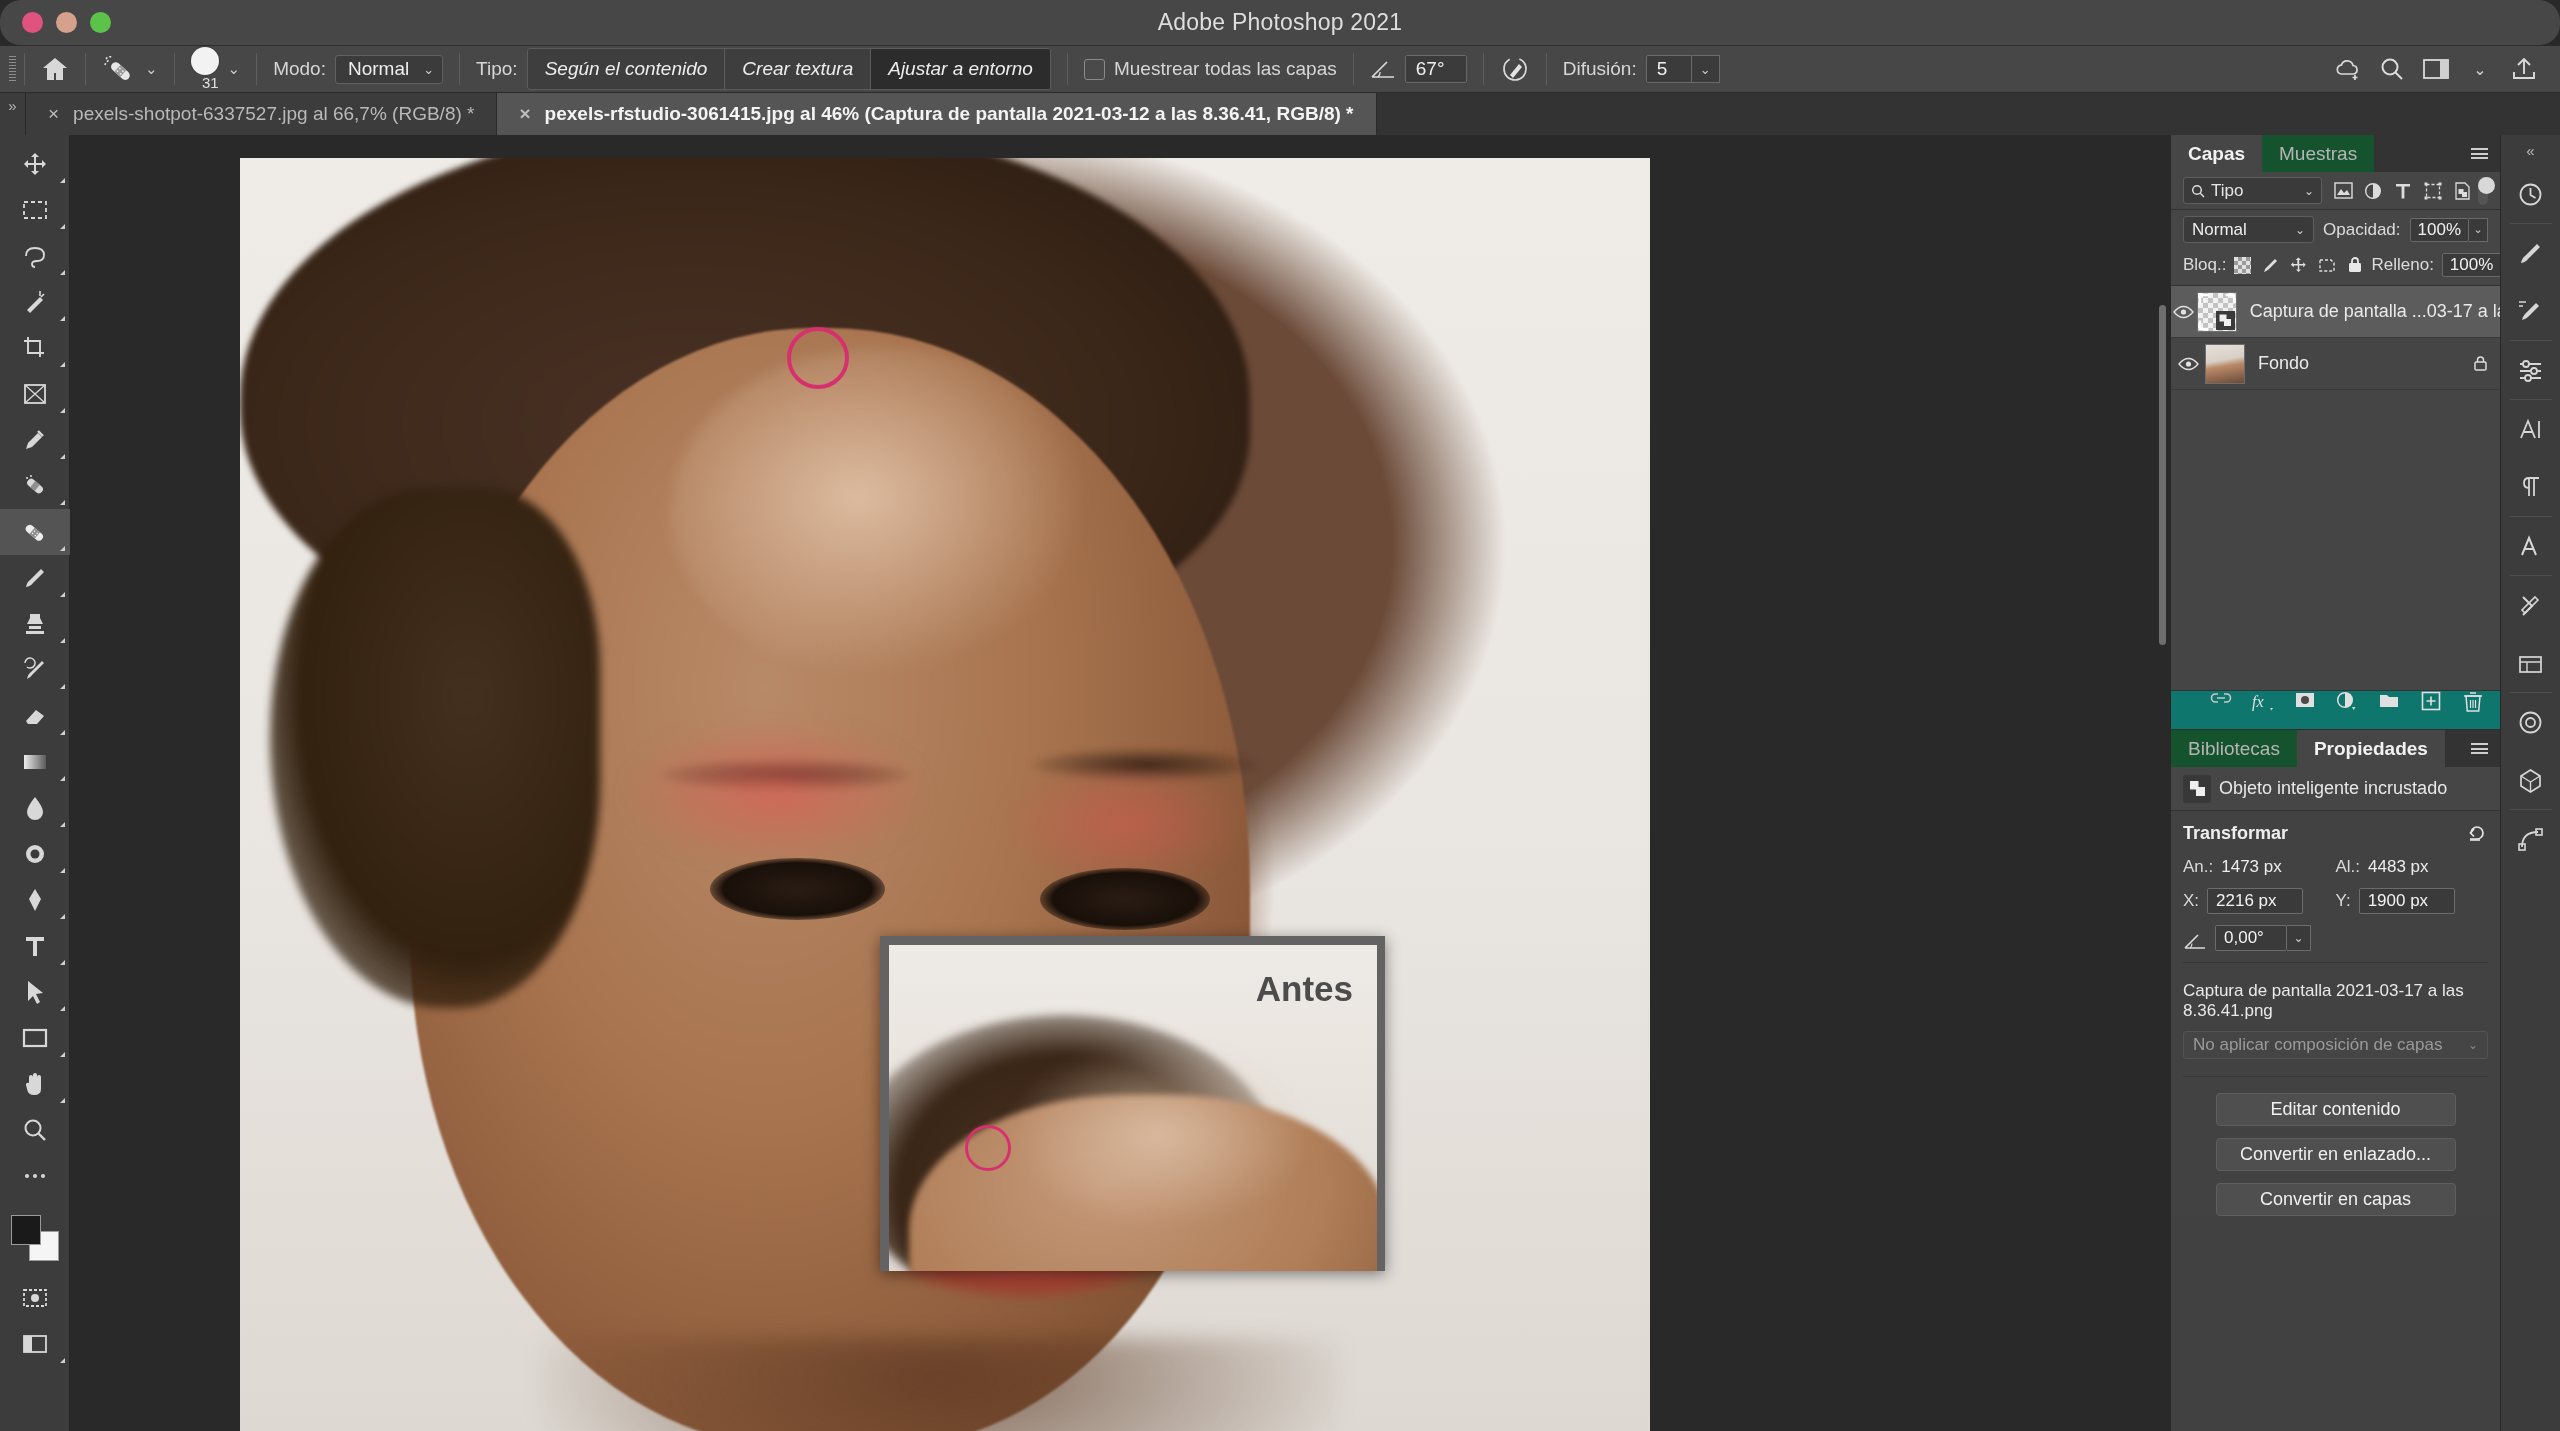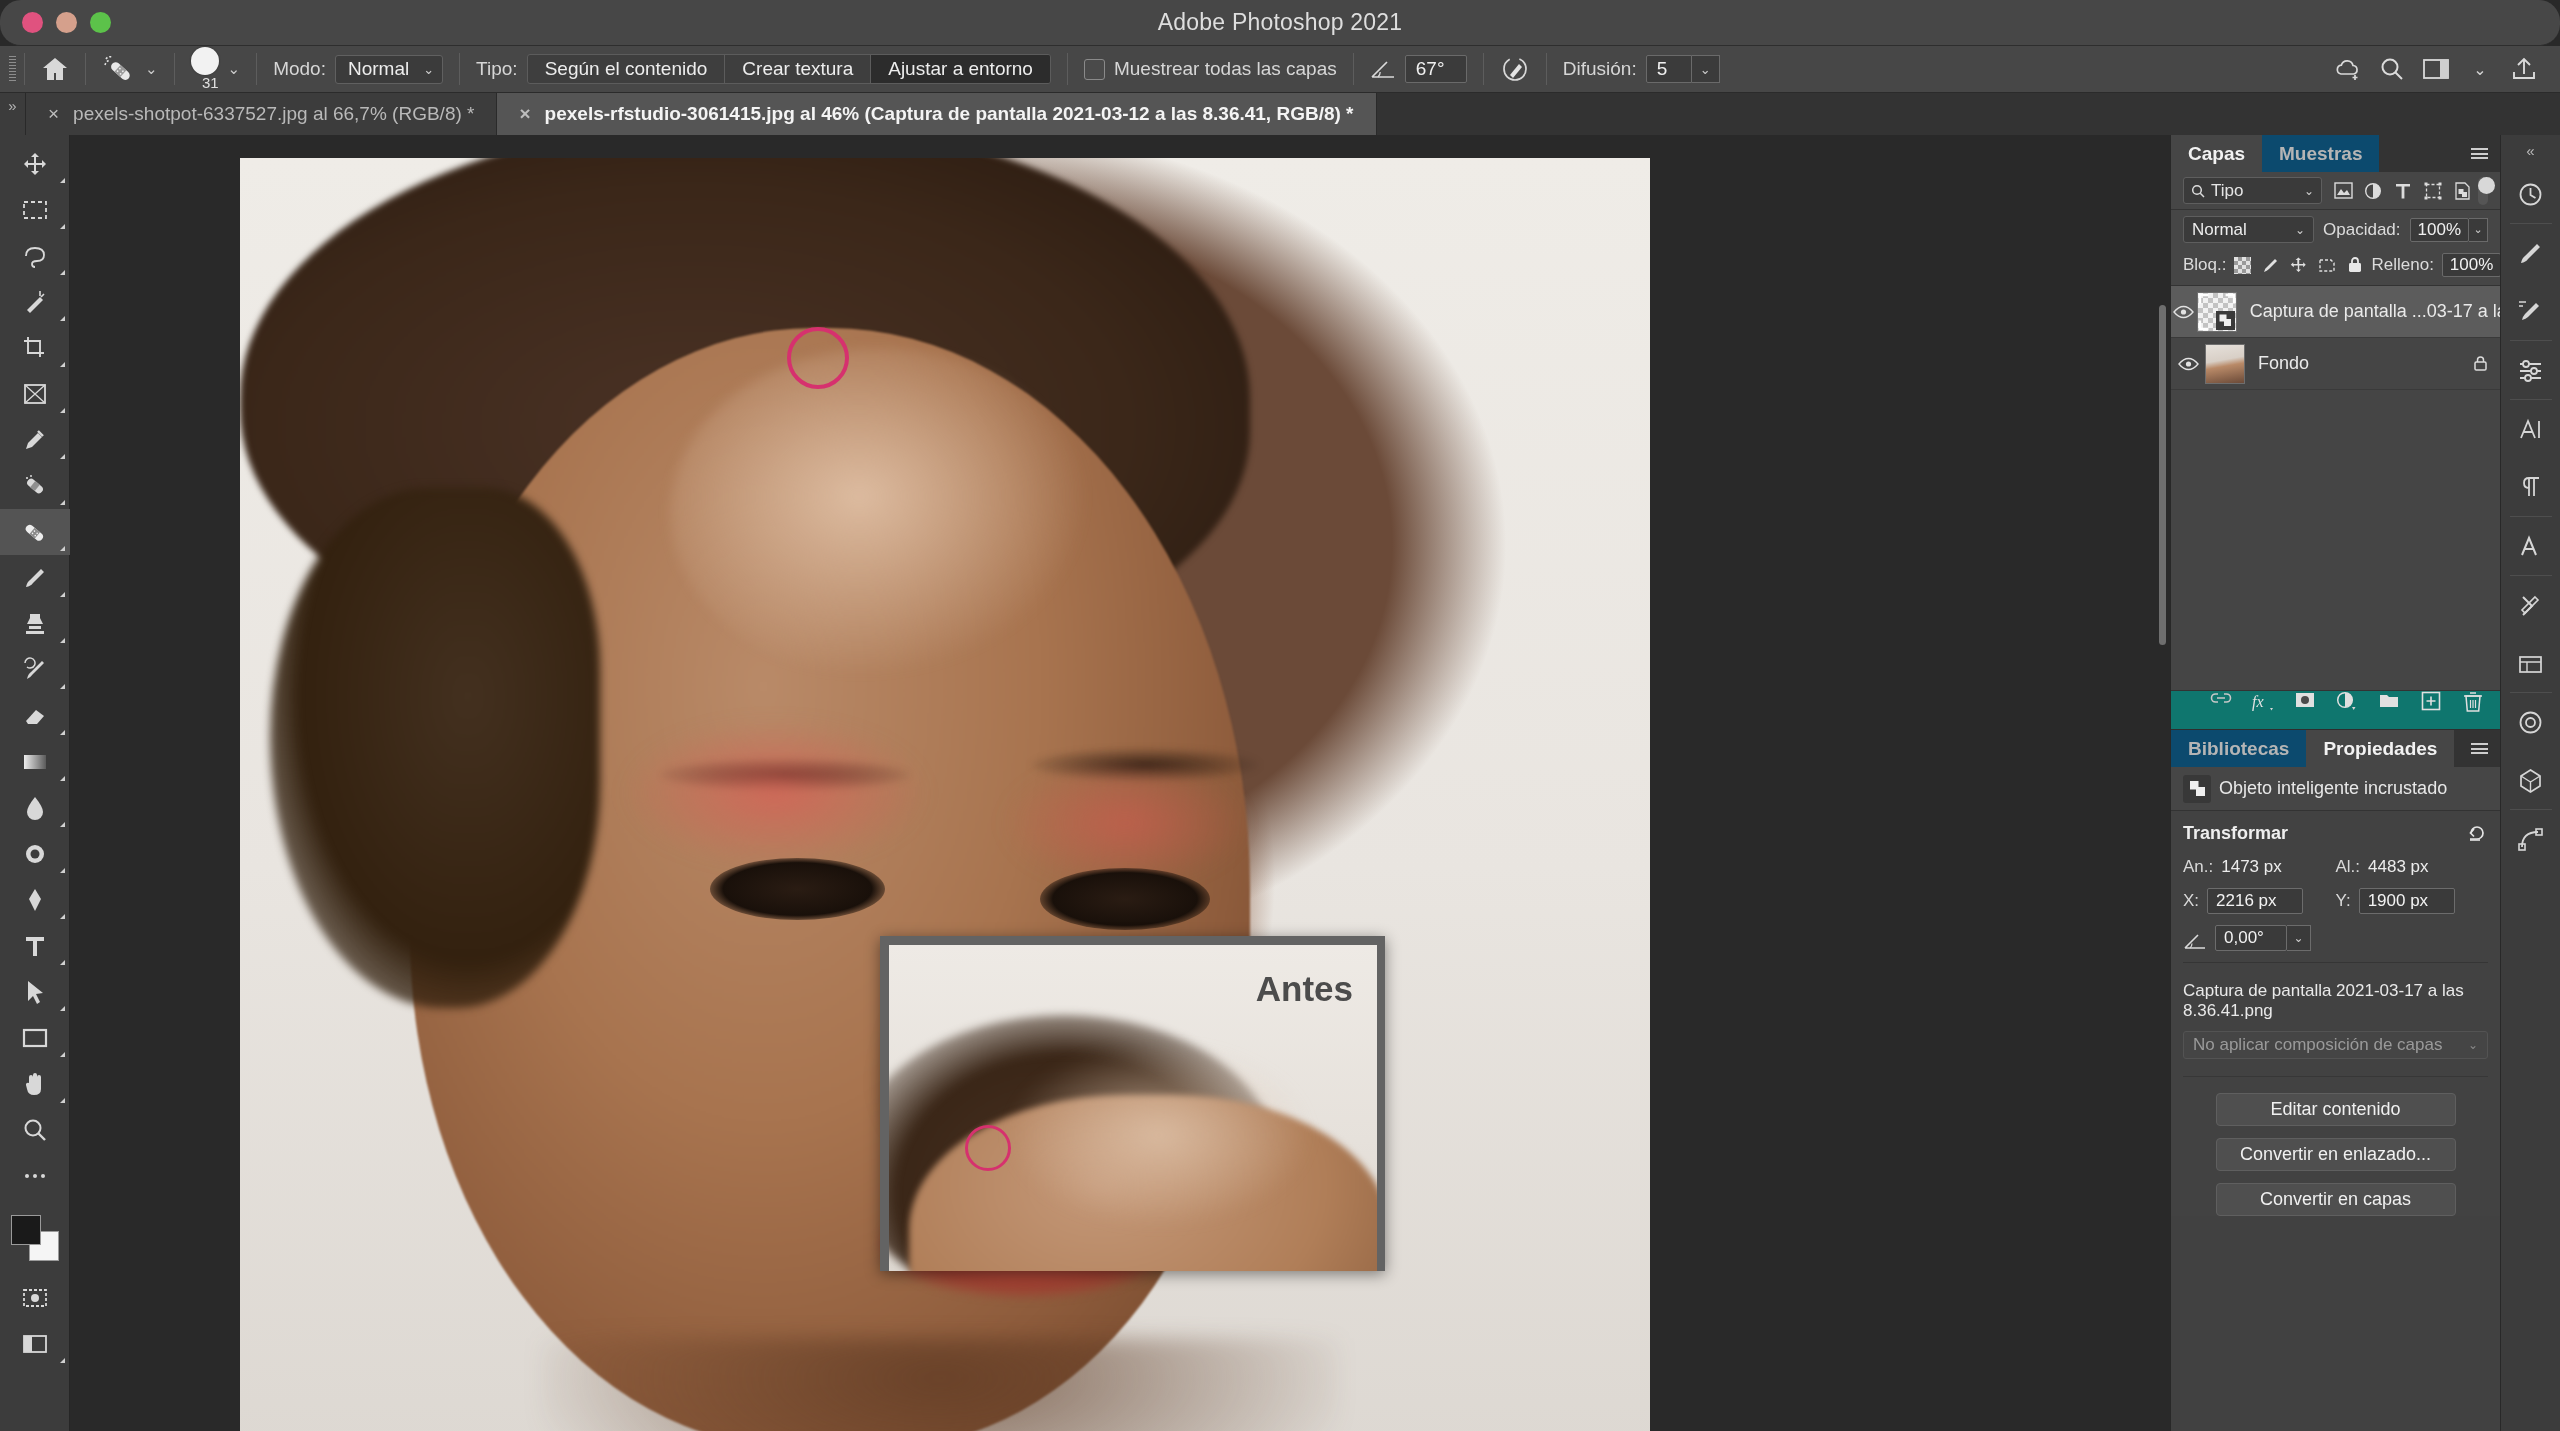--- a/index.html
+++ b/index.html
@@ -50,21 +50,21 @@
     color: #ededed; font-size: 19px; gap: 14px; white-space: nowrap;
   }
   .ob-select .chev { color: #d0d0d0; font-size: 13px; }
   .ob-field {
     background: #3b3b3b; border: 1px solid #6a6a6a; border-radius: 2px;
     height: 28px; min-width: 62px; display: flex; align-items: center; padding: 0 10px;
     color: #f0f0f0; font-size: 19px;
   }
   .ob-seg {
     display: flex; border: 1px solid #5c5c5c; border-radius: 3px; overflow: hidden;
-    height: 30px; background: #3e3e3e;
+    height: 42px; background: #3e3e3e; font-style: italic;
   }
   .ob-seg > div {
     display: flex; align-items: center; padding: 0 17px; font-size: 19px;
     color: #ededed; border-right: 1px solid #5c5c5c; white-space: nowrap;
   }
   .ob-seg > div:last-child { border-right: none; }
   .ob-seg > div.active { background: #2c2c2c; }
   .ob-check {
     width: 21px; height: 21px; border: 1px solid #8a8a8a; border-radius: 3px;
     background: #4a4a4a;
@@ -253,21 +253,21 @@
     position: absolute; top: 135px; right: 60px; width: 330px; bottom: 0;
     background: #414141; border-left: 1px solid #282828;
     display: flex; flex-direction: column;
   }
   .panel-tabs {
     display: flex; align-items: stretch; height: 37px; background: #333333;
     position: relative;
   }
   .panel-tab {
     display: flex; align-items: center; padding: 0 17px; font-size: 19px;
-    color: #b5b5b5; background: #0c4a6e; white-space: nowrap; font-weight: bold;
+    color: #b5b5b5; background: #14532d; white-space: nowrap;
   }
   .panel-tab.active { background: #464646; color: #f2f2f2; font-weight: bold; }
   .panel-menu {
     margin-left: auto; display: flex; align-items: center; padding: 0 12px;
   }
   .hamburger i {
     display: block; width: 17px; height: 2px; background: #cecece; margin: 2.5px 0;
   }
   .filter-row {
     display: flex; align-items: center; gap: 0; height: 38px; padding: 0 12px;

